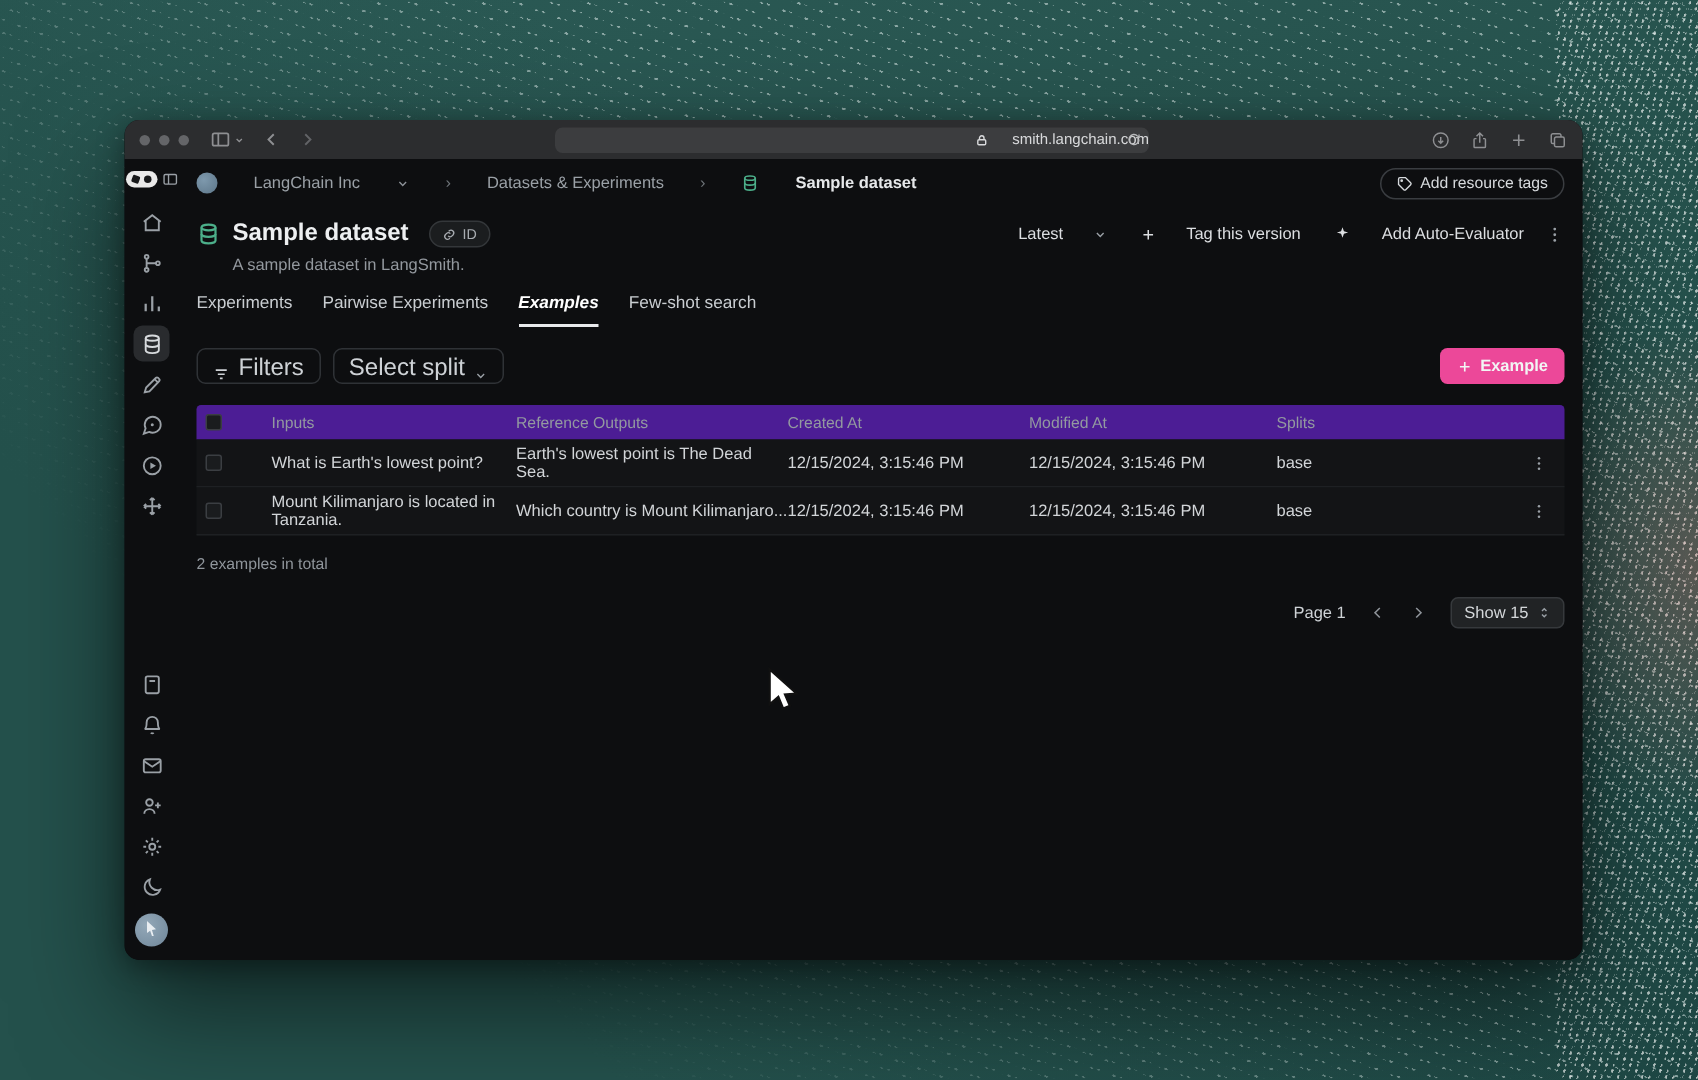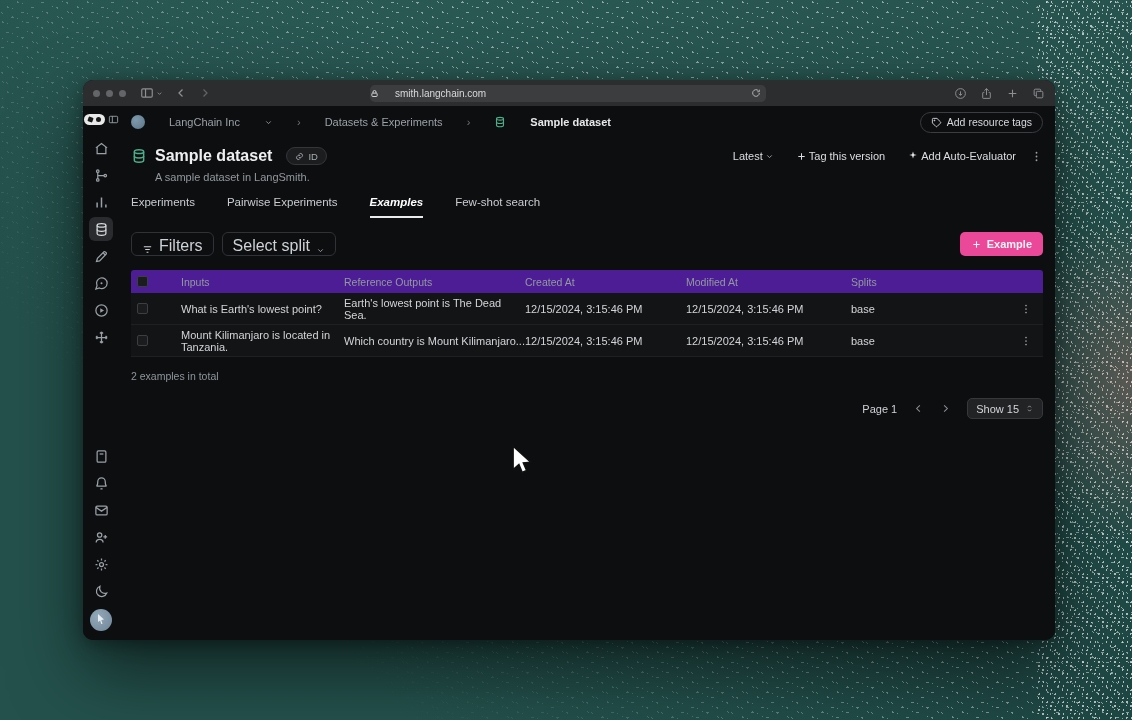--- a/index.html
+++ b/index.html
@@ -30,21 +30,21 @@
     box-shadow:0 30px 70px rgba(0,0,0,.55), 0 4px 18px rgba(0,0,0,.35); }
 
   .chrome { position:relative; height:26px; background:#2c2d2f; display:flex; align-items:center;
     padding:0 10px; }
   .traffic { display:flex; gap:6px; margin-right:14px; }
   .traffic i { width:7px; height:7px; border-radius:50%; background:#646568; display:block; }
   .chrome svg { display:block; }
   .chrome-btn { color:#8e8f92; margin-right:12px; display:flex; align-items:center; gap:2px; }
   .chrome-btn.dim { color:#626366; }
   .urlbar { position:absolute; left:287px; top:4.5px; width:396px; height:17px; background:#3c3d3f;
-    border-radius:5px; display:flex; align-items:center; justify-content:flex-start; gap:16px;
+    border-radius:5px; display:flex; align-items:center; justify-content:flex-end; gap:16px;
     color:#d9dadc; font-size:10px; }
   .urlbar .reload { position:absolute; right:5px; color:#b9babc; }
   .chrome-right { position:absolute; right:10px; display:flex; gap:13px; color:#8e8f92; }
 
   
   .app { display:flex; height:534px; background:#0d0e10; }
   .rail { width:36px; display:flex; flex-direction:column; align-items:center; padding:8px 0 9px; }
   .logo-row { display:flex; align-items:center; gap:3px; margin-bottom:11px; }
   .logo-pill { width:21px; height:11px; background:#e9e9e9; border-radius:6px; position:relative; }
   .logo-pill::before { content:""; position:absolute; left:4px; top:3px; width:5px; height:5px;
@@ -69,26 +69,26 @@
   .crumb .sep { color:#6e7479; }
   .crumb .page { color:#e6e8ea; font-weight:bold; }
   .pill-btn { display:flex; align-items:center; gap:5px; height:21px; padding:0 10px;
     border:1px solid #3a3d41; border-radius:11px; color:#d7dadd; font-size:10.5px; background:transparent; }
   .spacer { flex:1; }
 
   .title-row { display:flex; align-items:center; margin-top:6px; height:24px; }
   .title-row h1 { font-size:16px; font-weight:bold; color:#edeff1; margin:0 0 0 8px; }
   .id-pill { display:flex; align-items:center; gap:4px; height:18px; padding:0 8px; margin-left:14px;
     background:#1b1d1f; border:1px solid #34373a; border-radius:9px; color:#a8acb1; font-size:9.5px; }
-  .ghost-btn { display:flex; align-items:center; gap:2px; color:#dcdee1; font-size:11px;
+  .ghost-btn { display:flex; align-items:center; gap:20px; color:#dcdee1; font-size:11px;
     padding:4px 8px; border-radius:5px; background:transparent; border:none; }
   .actions { display:flex; align-items:center; gap:6px; }
   .subtitle { font-size:11px; color:#93989e; margin:3px 0 0 24px; }
 
-  .tabs { display:flex; gap:32px; margin-top:13px; height:22px; }
+  .tabs { display:flex; gap:20px; margin-top:13px; height:22px; }
   .tab { font-size:11.5px; color:#c9cdd1; padding-bottom:7px; border-bottom:2px solid transparent; }
   .tab.active { color:#ffffff; font-weight:bold; border-bottom-color:#e8eaec;font-style:italic; }
 
   .toolbar { display:flex; align-items:center; margin-top:14px; }
   .tool-btn { display:flex; align-items:flex-end; gap:6px; height:24px; padding:0 10px; margin-right:8px;
     border:1px solid #2f3236; border-radius:6px; color:#ced2d6; font-size:16px; background:transparent; }
   .example-btn { display:flex; align-items:center; gap:5px; height:24px; padding:0 11px;
     border-radius:5px; border:none; background:#ec4899; color:#f2f5f4; font-size:11px; font-weight:bold; }
 
   .table { margin-top:14px; font-size:11px; }

